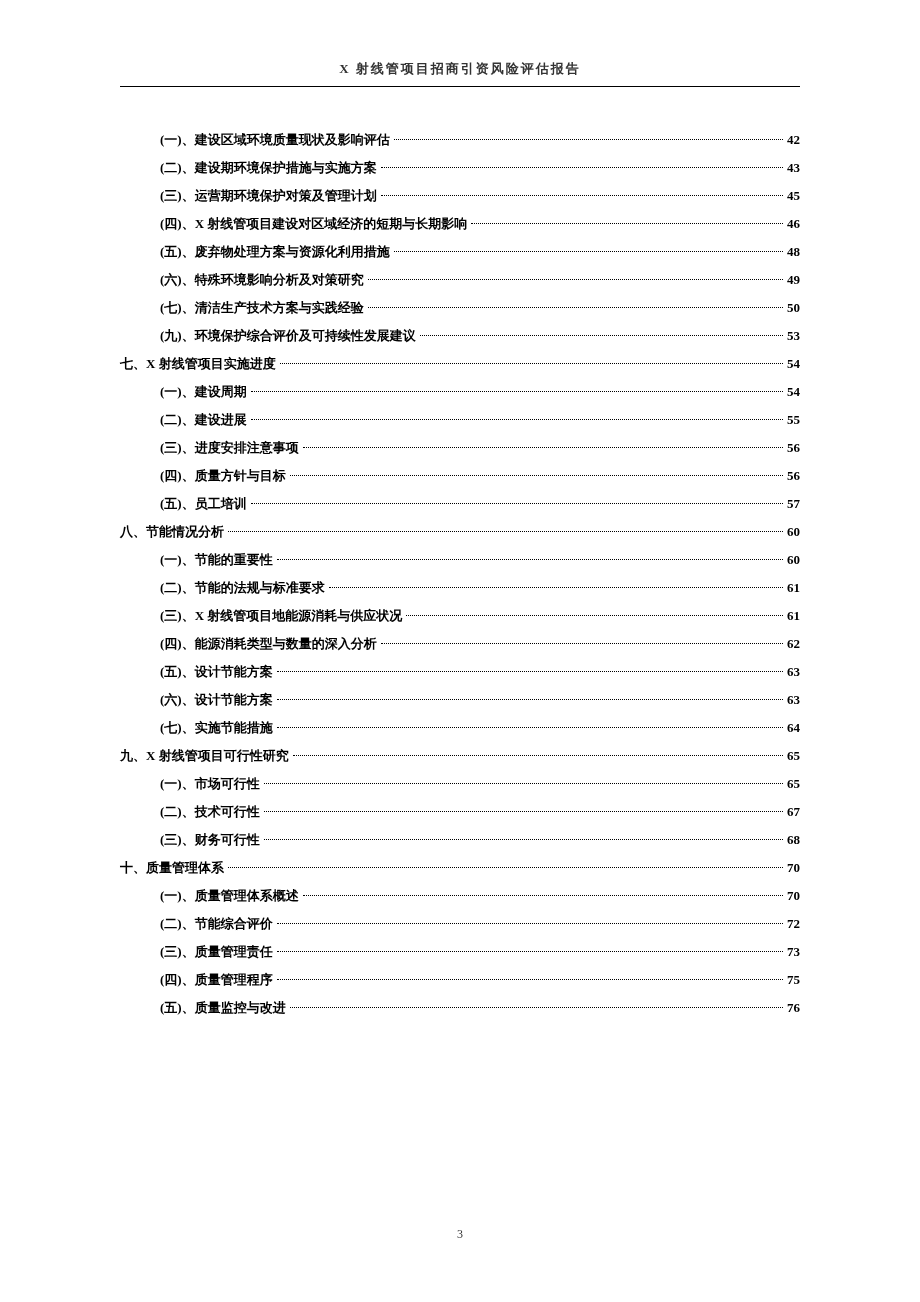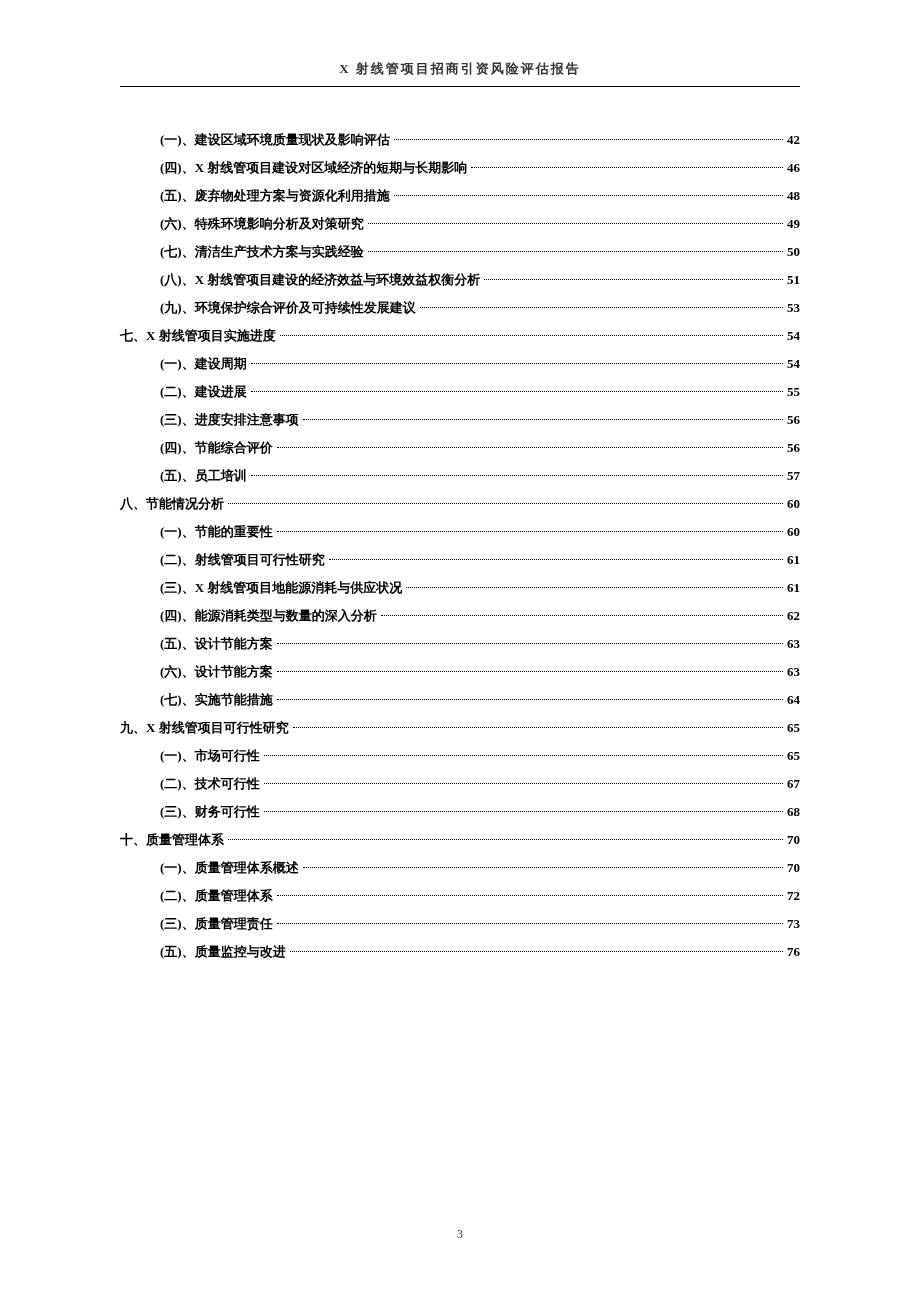--- a/index.html
+++ b/index.html
@@ -77,45 +77,50 @@
   <div class="header">X 射线管项目招商引资风险评估报告</div>
   <div class="header-line"></div>
 
   <div class="toc" id="toc-container">
   <div class="toc-item sub">
         <span class="toc-label">(一)、建设区域环境质量现状及影响评估</span>
         <span class="toc-dots"></span>
         <span class="toc-page">42</span>
       </div>
       <div class="toc-item sub">
+        <span class="toc-label">(二)、建设期环境保护措施与实施方案</span>
+        <span class="toc-dots"></span>
+        <span class="toc-page">43</span>
+      </div>
+      <div class="toc-item sub">
+        <span class="toc-label">(三)、运营期环境保护对策及管理计划</span>
+        <span class="toc-dots"></span>
+        <span class="toc-page">45</span>
+      </div>
+      <div class="toc-item sub">
         <span class="toc-label">(四)、X 射线管项目建设对区域经济的短期与长期影响</span>
         <span class="toc-dots"></span>
         <span class="toc-page">46</span>
       </div>
       <div class="toc-item sub">
         <span class="toc-label">(五)、废弃物处理方案与资源化利用措施</span>
         <span class="toc-dots"></span>
         <span class="toc-page">48</span>
       </div>
       <div class="toc-item sub">
         <span class="toc-label">(六)、特殊环境影响分析及对策研究</span>
         <span class="toc-dots"></span>
         <span class="toc-page">49</span>
       </div>
       <div class="toc-item sub">
         <span class="toc-label">(七)、清洁生产技术方案与实践经验</span>
         <span class="toc-dots"></span>
         <span class="toc-page">50</span>
       </div>
       <div class="toc-item sub">
-        <span class="toc-label">(八)、X 射线管项目建设的经济效益与环境效益权衡分析</span>
-        <span class="toc-dots"></span>
-        <span class="toc-page">51</span>
-      </div>
-      <div class="toc-item sub">
         <span class="toc-label">(九)、环境保护综合评价及可持续性发展建议</span>
         <span class="toc-dots"></span>
         <span class="toc-page">53</span>
       </div>
       <div class="toc-item main">
         <span class="toc-label">七、X 射线管项目实施进度</span>
         <span class="toc-dots"></span>
         <span class="toc-page">54</span>
       </div>
       <div class="toc-item sub">
@@ -127,41 +132,41 @@
         <span class="toc-label">(二)、建设进展</span>
         <span class="toc-dots"></span>
         <span class="toc-page">55</span>
       </div>
       <div class="toc-item sub">
         <span class="toc-label">(三)、进度安排注意事项</span>
         <span class="toc-dots"></span>
         <span class="toc-page">56</span>
       </div>
       <div class="toc-item sub">
-        <span class="toc-label">(四)、节能综合评价</span>
+        <span class="toc-label">(四)、质量方针与目标</span>
         <span class="toc-dots"></span>
         <span class="toc-page">56</span>
       </div>
       <div class="toc-item sub">
         <span class="toc-label">(五)、员工培训</span>
         <span class="toc-dots"></span>
         <span class="toc-page">57</span>
       </div>
       <div class="toc-item main">
         <span class="toc-label">八、节能情况分析</span>
         <span class="toc-dots"></span>
         <span class="toc-page">60</span>
       </div>
       <div class="toc-item sub">
         <span class="toc-label">(一)、节能的重要性</span>
         <span class="toc-dots"></span>
         <span class="toc-page">60</span>
       </div>
       <div class="toc-item sub">
-        <span class="toc-label">(二)、射线管项目可行性研究</span>
+        <span class="toc-label">(二)、节能的法规与标准要求</span>
         <span class="toc-dots"></span>
         <span class="toc-page">61</span>
       </div>
       <div class="toc-item sub">
         <span class="toc-label">(三)、X 射线管项目地能源消耗与供应状况</span>
         <span class="toc-dots"></span>
         <span class="toc-page">61</span>
       </div>
       <div class="toc-item sub">
         <span class="toc-label">(四)、能源消耗类型与数量的深入分析</span>
@@ -207,28 +212,33 @@
         <span class="toc-label">十、质量管理体系</span>
         <span class="toc-dots"></span>
         <span class="toc-page">70</span>
       </div>
       <div class="toc-item sub">
         <span class="toc-label">(一)、质量管理体系概述</span>
         <span class="toc-dots"></span>
         <span class="toc-page">70</span>
       </div>
       <div class="toc-item sub">
-        <span class="toc-label">(二)、质量管理体系</span>
+        <span class="toc-label">(二)、节能综合评价</span>
         <span class="toc-dots"></span>
         <span class="toc-page">72</span>
       </div>
       <div class="toc-item sub">
         <span class="toc-label">(三)、质量管理责任</span>
         <span class="toc-dots"></span>
         <span class="toc-page">73</span>
+      </div>
+      <div class="toc-item sub">
+        <span class="toc-label">(四)、质量管理程序</span>
+        <span class="toc-dots"></span>
+        <span class="toc-page">75</span>
       </div>
       <div class="toc-item sub">
         <span class="toc-label">(五)、质量监控与改进</span>
         <span class="toc-dots"></span>
         <span class="toc-page">76</span>
       </div>
     </div>
 </div>
 
 <div class="footer">3</div>

